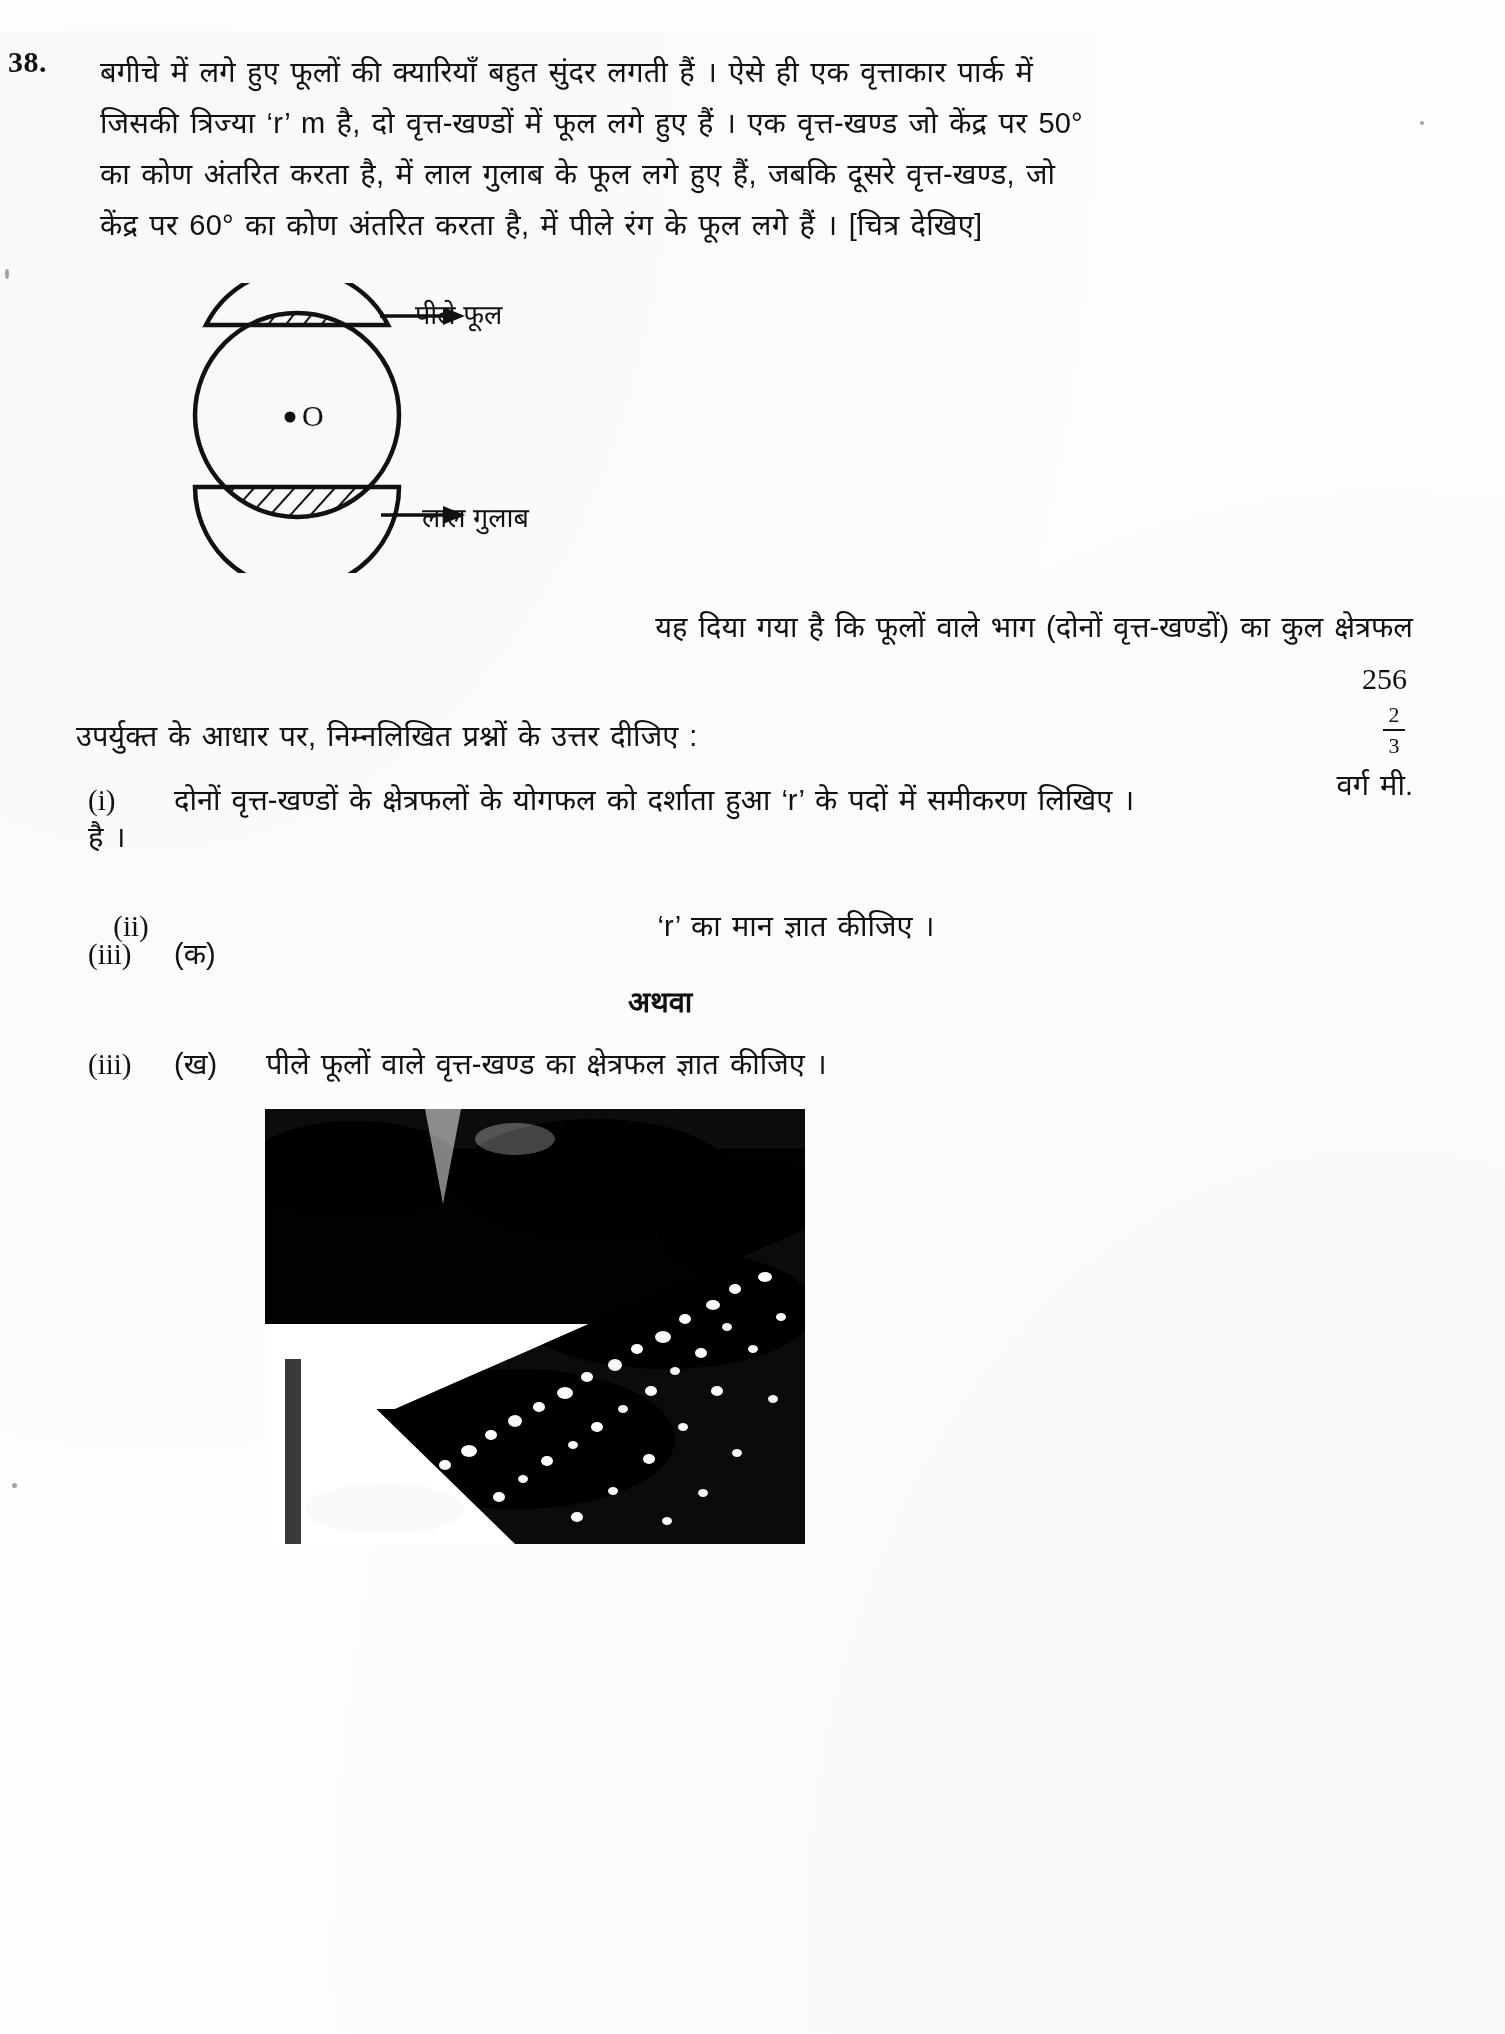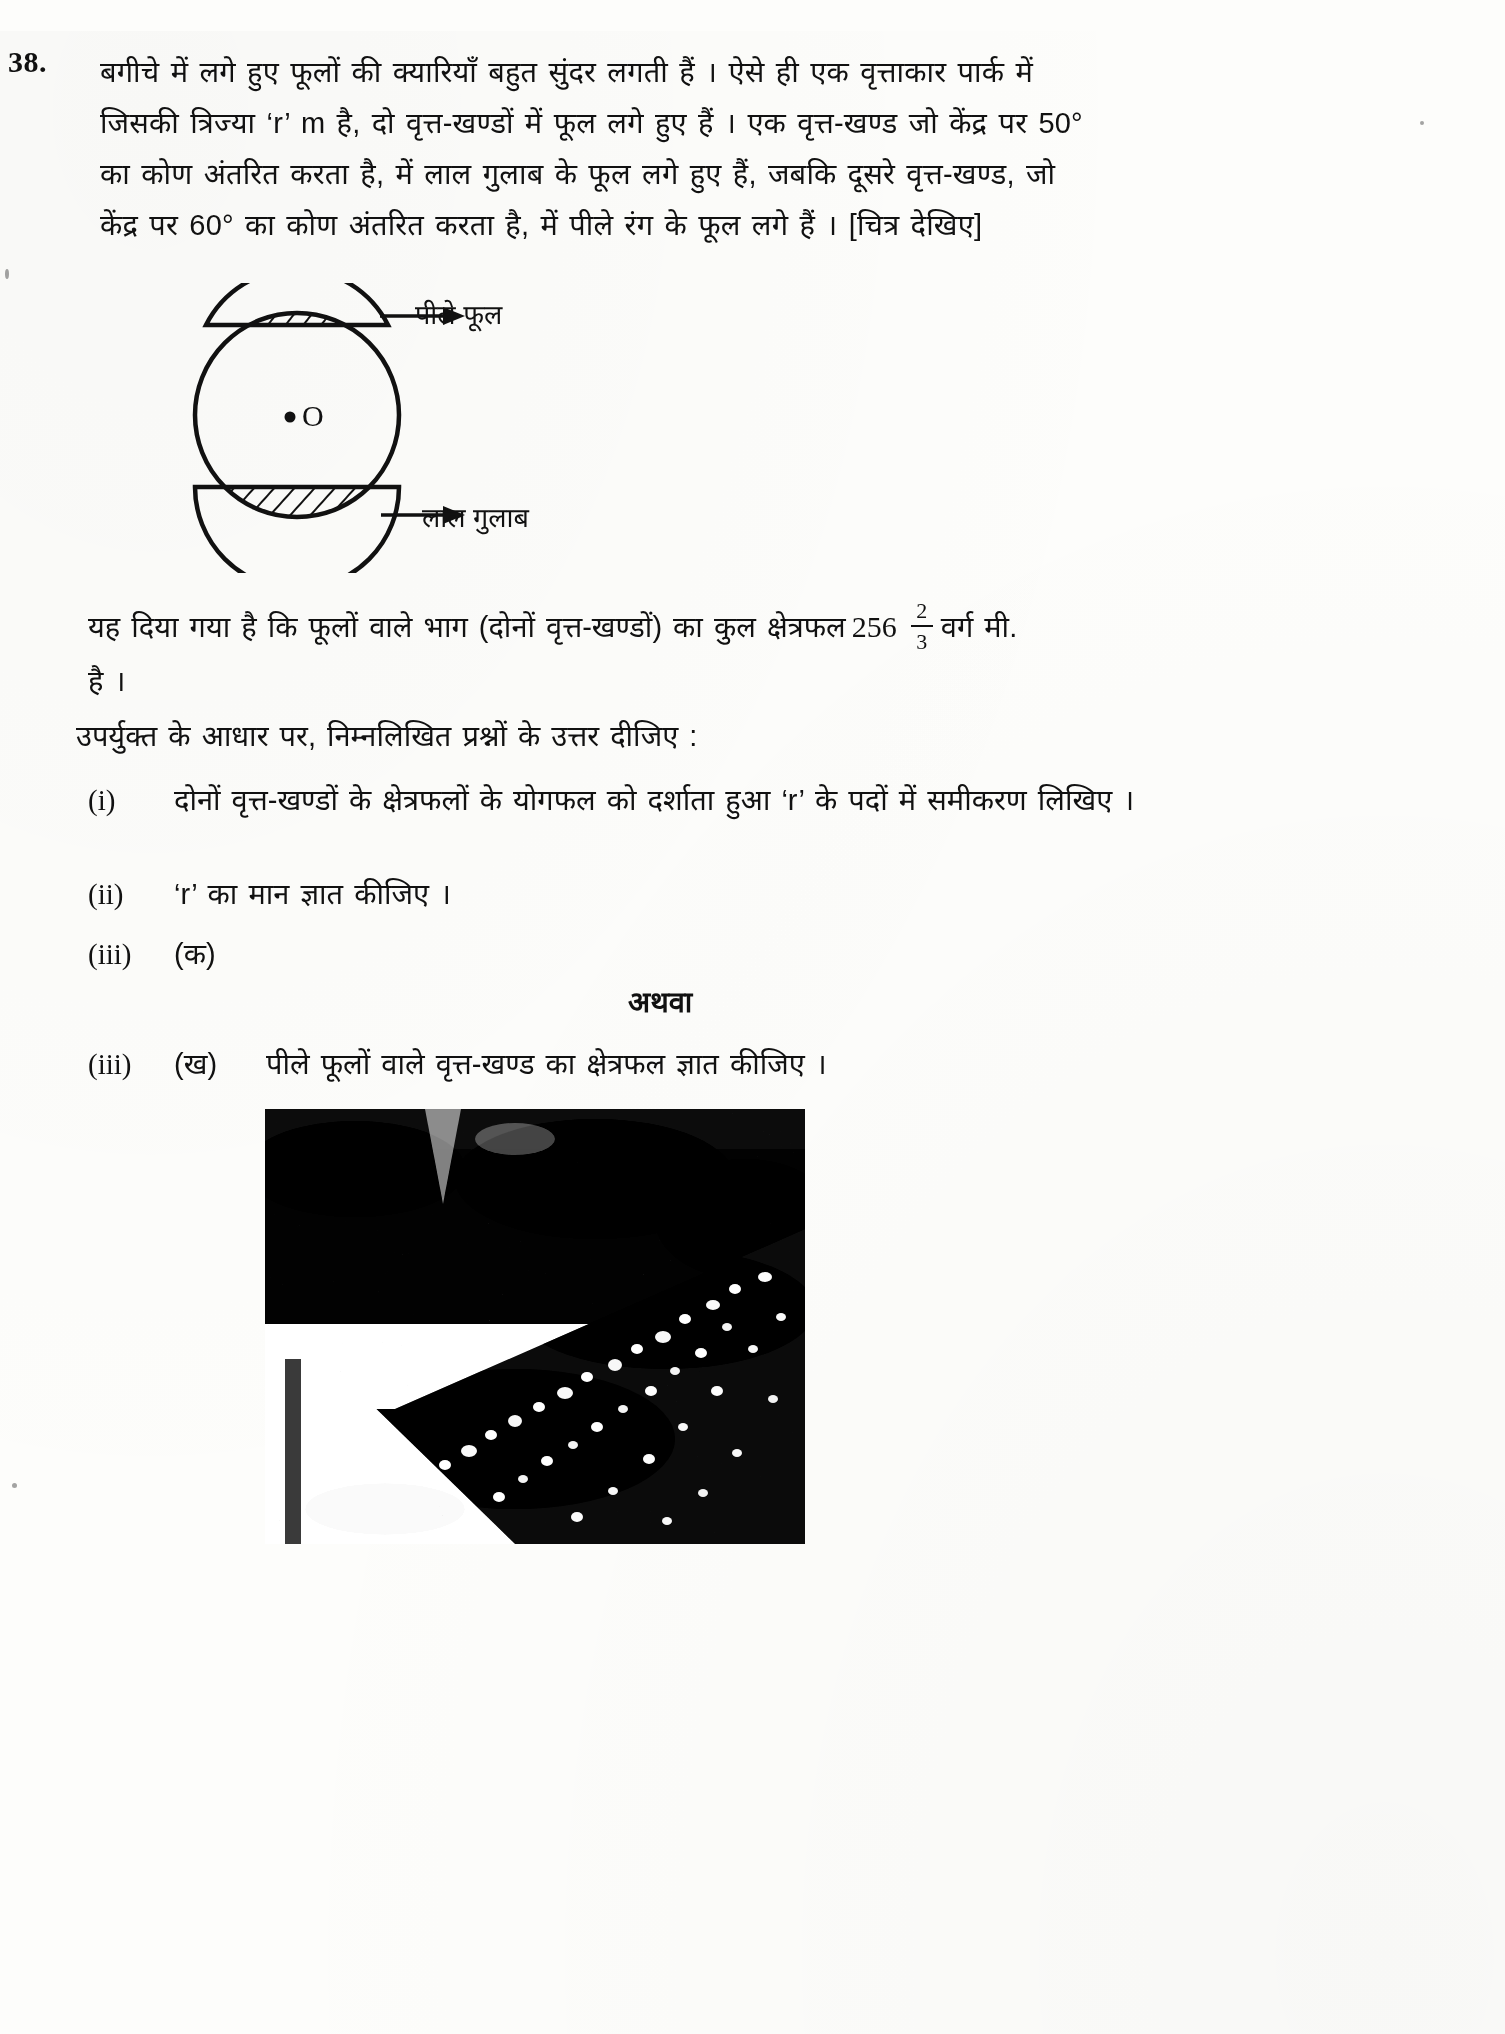--- a/index.html
+++ b/index.html
@@ -51,21 +51,21 @@
   }
   .lbl-yellow{left:415px;top:264px;}
   .lbl-red{left:422px;top:467px;}
   
   .given{
     position:absolute;left:88px;top:570px;width:1325px;
     font-size:29px;line-height:52px;
     font-family:"Liberation Sans","DejaVu Sans",sans-serif;
     word-spacing:3px;
   }
-  .given .row{display:flex;align-items:flex-start;flex-wrap:nowrap;}
+  .given .row{display:flex;align-items:flex-end;flex-wrap:nowrap;flex-direction:column;}
   .num-serif{font-family:"Liberation Serif",serif;font-size:30px;padding:0 6px;}
   .frac{
     display:inline-flex;flex-direction:column;align-items:center;
     font-family:"Liberation Serif",serif;
     font-size:22px;line-height:1.05;
     vertical-align:middle;
     margin:0 8px;
     position:relative;top:-2px;
   }
   .frac .n{padding-bottom:1px;}
@@ -90,21 +90,21 @@
   .subq .rn{
     width:86px;flex:0 0 86px;
     font-family:"Liberation Serif",serif;
     font-size:29px;
   }
   .subq .alpha{
     width:92px;flex:0 0 92px;
   }
   .subq .body{flex:1 1 auto;}
   #q1{top:744px;}
-  #q2{top:838px;}
+  #q2{top:870px;text-align:center;}
   #q3a{top:898px;}
   #q3b{top:1008px;}
   .orword{
     position:absolute;left:628px;top:950px;
     font-size:29px;font-weight:bold;
     font-family:"Liberation Sans","DejaVu Sans",sans-serif;
   }
   
   .photo{
     position:absolute;left:265px;top:1078px;

